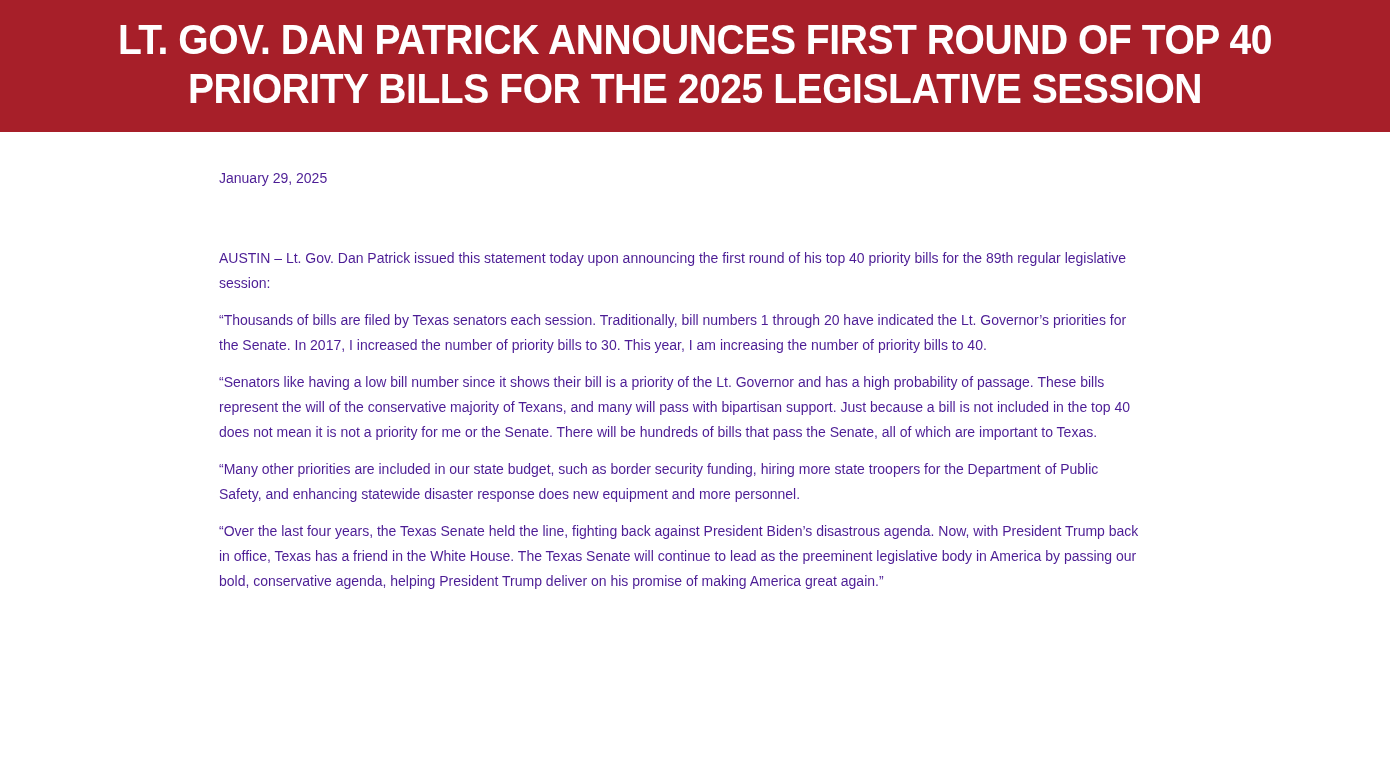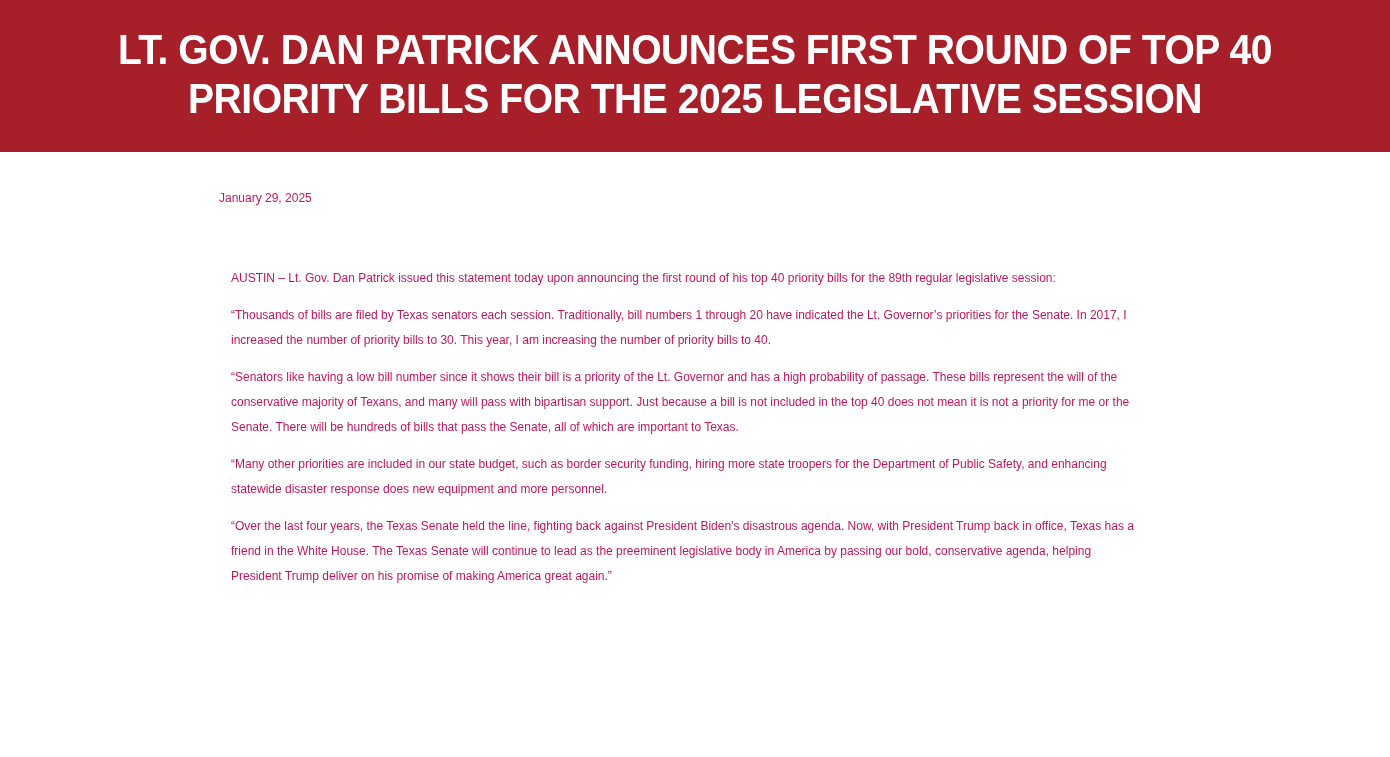--- a/index.html
+++ b/index.html
@@ -1,48 +1,48 @@
 <!DOCTYPE html>
 <html><head>
 <meta charset="utf-8">
 <style>
   html, body { margin: 0; padding: 0; background: #ffffff; }
   body { width: 1390px; height: 757px; overflow: hidden; font-family: "Liberation Sans", sans-serif; }
   .banner {
     background: #a71f29;
-    height: 152px;
+    height: 132px;
     display: flex;
     align-items: center;
     justify-content: center;
   }
   .banner h1 {
     margin: 0;
     color: #ffffff;
     font-family: "Liberation Sans", sans-serif;
     font-weight: bold;
     font-size: 42px;
     line-height: 49px;
     text-align: center;
     letter-spacing: -0.5px;
     transform: scaleX(0.93);
     width: 1420px;
     padding-bottom: 4px;
   }
   .content {
     position: absolute;
     left: 219px;
-    top: 186px;
+    top: 166px;
     width: 920px;
-    color: #be185d;
+    color: #4c1d95;
     font-family: "Liberation Sans", sans-serif;
-    font-size: 12px;
+    font-size: 14px;
     line-height: 25px;
   }
   .date { margin: 0 0 55px 0; }
-  .content p.para { margin: 0 0 12px 12px; }
+  .content p.para { margin: 0 0 12px 0; }
 </style>
 </head>
 <body>
 
 <header class="banner">
   <h1>LT. GOV. DAN PATRICK ANNOUNCES FIRST ROUND OF TOP 40 PRIORITY BILLS FOR THE 2025 LEGISLATIVE SESSION</h1>
 </header>
 
 <main class="content">
   <p class="date">January 29, 2025</p>

